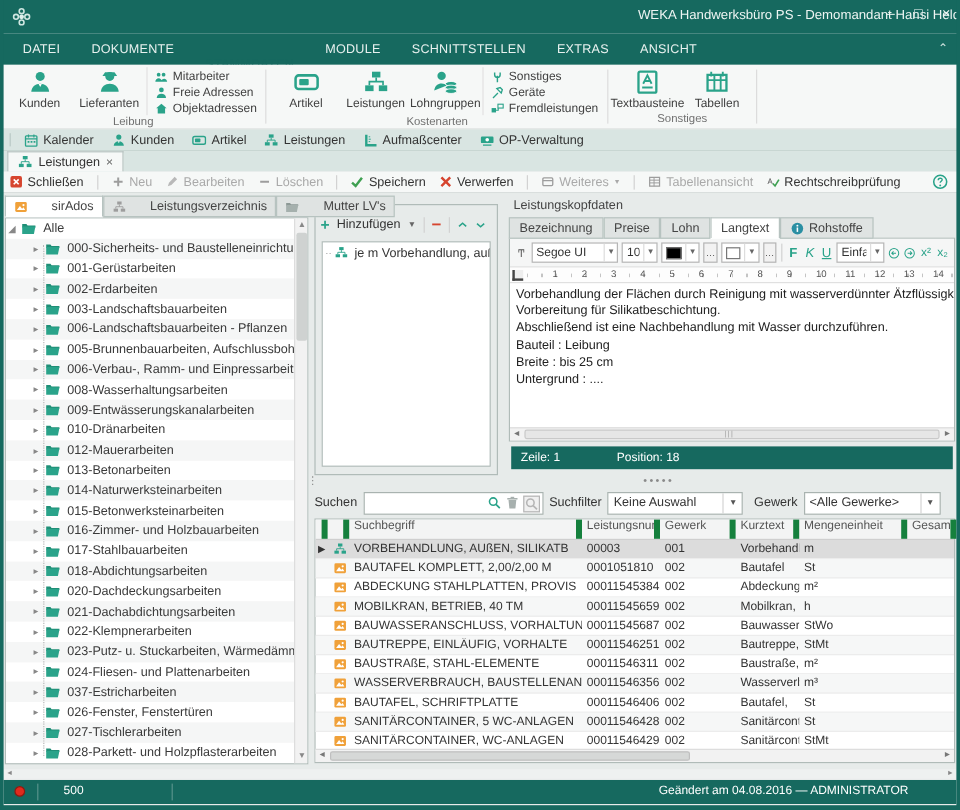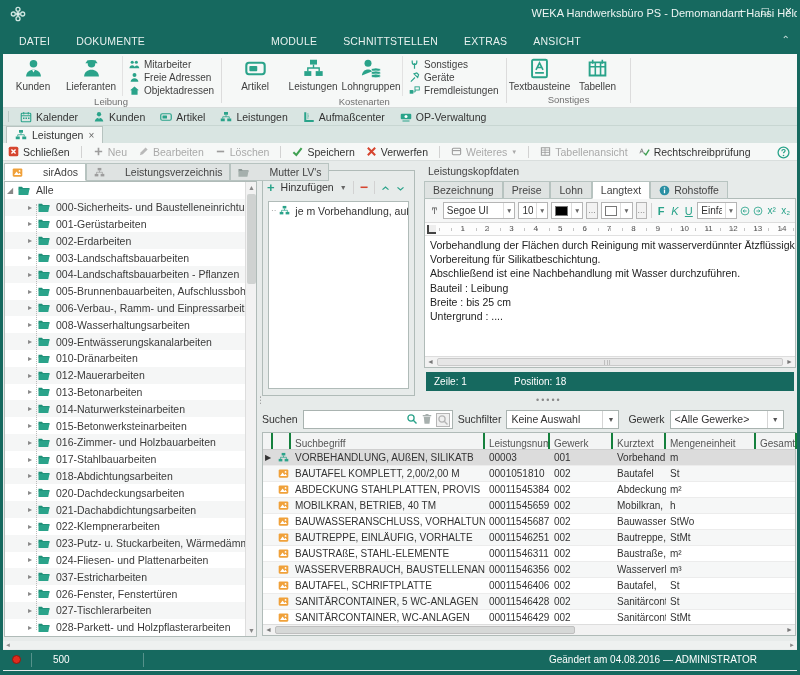--- a/index.html
+++ b/index.html
@@ -124,21 +124,21 @@
   .sr-input{width:150px;height:19px;background:#fff;border:1px solid #a9b3b0;position:relative;margin-right:5px;}
   .sr-input .icons{position:absolute;right:2px;top:2px;display:flex;gap:3px;}
   .sr-input .ic{width:12px;height:12px;}
   .sr-box{border:1px solid #b5b5b5;background:#f0f0f0;width:14px;height:14px;display:flex;align-items:center;justify-content:center;}
   .sr-combo{height:19px;background:#fff;border:1px solid #a9b3b0;display:flex;align-items:center;padding-left:4px;margin-right:9px;}
   .sr-combo .dd{margin-left:auto;border-left:1px solid #d5d5d5;height:100%;display:flex;align-items:center;padding:0 4px;font-size:7px;color:#555;}
 
   
   .rtable{position:absolute;left:262px;top:432px;width:534px;height:204px;background:#fff;border:1px solid #b0bbb8;font-size:10px;color:#333;}
   .thead{display:flex;height:17px;background:#f3f4f4;border-bottom:1px solid #cfcfcf;color:#555;}
-  .th{border-right:2px solid #15803d;display:flex;align-items:flex-end;padding-left:4px;overflow:hidden;white-space:nowrap;flex:none;}
+  .th{border-right:5px solid #15803d;display:flex;align-items:flex-start;padding-left:4px;overflow:hidden;white-space:nowrap;flex:none;}
   .trowt{display:flex;height:16px;border-bottom:1px solid #ececec;align-items:center;}
   .trowt.alt{background:#f6f7f7;}
   .trowt.sel{background:#dcdcdc;}
   .td{padding-left:4px;overflow:hidden;white-space:nowrap;flex:none;}
   .td .ic{width:13px;height:11px;display:block;}
   .ptr{font-size:8px;color:#333;text-align:center;padding:0;}
   .thscroll{position:absolute;left:0;right:0;bottom:0;height:11px;background:#f2f2f2;border-top:1px solid #ddd;}
   .thscroll .arr{position:absolute;top:0;width:11px;height:10px;font-size:7px;color:#777;text-align:center;line-height:10px;}
   .thscroll .thumb{position:absolute;left:12px;width:300px;top:1px;height:8px;background:#d6d8d7;border:1px solid #bfbfbf;border-radius:2px;}
 
@@ -512,21 +512,21 @@
               <path d="M1 7.5h22L20.5 20H1z" fill="#2aa38a"></path>
             </svg></span>
           <span>003-Landschaftsbauarbeiten</span>
         </div>
         <div class="trow alt">
           <span class="texp" style="margin-left: 20px;">▸</span>
           <span class="ic"><svg viewBox="0 0 24 22" width="100%" height="100%" xmlns="http://www.w3.org/2000/svg">
               <path d="M1 3.5h7l2 2.5h13v3H1z" fill="#1f8e76"></path>
               <path d="M1 7.5h22L20.5 20H1z" fill="#2aa38a"></path>
             </svg></span>
-          <span>004-Landschaftsbauarbeiten - Pflanzen</span>
+          <span>006-Landschaftsbauarbeiten - Pflanzen</span>
         </div>
         <div class="trow">
           <span class="texp" style="margin-left: 20px;">▸</span>
           <span class="ic"><svg viewBox="0 0 24 22" width="100%" height="100%" xmlns="http://www.w3.org/2000/svg">
               <path d="M1 3.5h7l2 2.5h13v3H1z" fill="#1f8e76"></path>
               <path d="M1 7.5h22L20.5 20H1z" fill="#2aa38a"></path>
             </svg></span>
           <span>005-Brunnenbauarbeiten, Aufschlussbohrungen</span>
         </div>
         <div class="trow alt">

